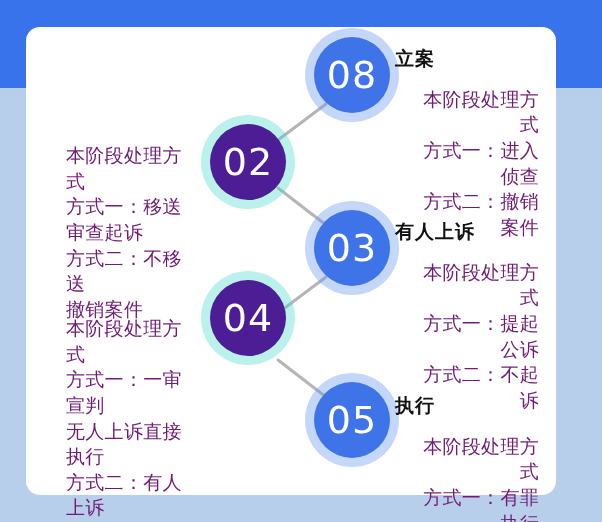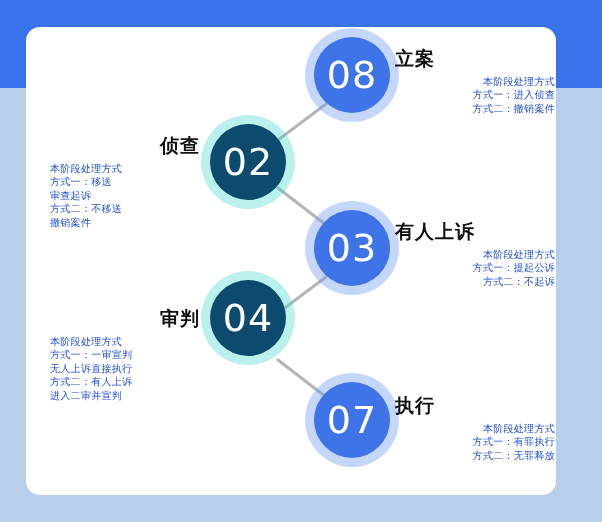--- a/index.html
+++ b/index.html
@@ -65,45 +65,45 @@
     color: #ffffff;
     font-size: 38px;
     font-weight: 400;
     letter-spacing: 1px;
     line-height: 1;
     font-family: "DejaVu Sans", sans-serif;
   }
   .node.blue  { background: rgba(110,154,240,0.40); }
   .node.blue .core  { background: #3f73e8; }
   .node.teal  { background: rgba(60,216,200,0.35); }
-  .node.teal .core  { background: #0c4a6e; }
+  .node.teal .core  { background: #4c1d95; }
 
   .n01 { left: 305px; top: 28px; }
   .n02 { left: 201px; top: 115px; }
   .n03 { left: 305px; top: 201px; }
   .n04 { left: 201px; top: 271px; }
   .n05 { left: 305px; top: 373px; }
 
   
   .block {
     position: absolute;
   }
   .block h3 {
     margin: 8px 0 4px 0;
     font-size: 19px;
     font-weight: bold;
     color: #111111;
     letter-spacing: 1px;
     line-height: 1.2;
   }
   .block p {
-    margin: 0;
-    font-size: 10px;
+    margin: 16px;
+    font-size: 19px;
     line-height: 1.35;
-    color: #1d4ed8;
+    color: #701a75;
     white-space: pre-line;
     letter-spacing: 0.3px;
   }
   .right { text-align: right; }
 
   
   .b01 { left: 395px; top: 40px;  width: 160px; }
   .b03 { left: 395px; top: 213px; width: 160px; }
   .b05 { left: 395px; top: 387px; width: 160px; }
   .b01 h3, .b03 h3, .b05 h3 { text-align: left; }
@@ -136,48 +136,46 @@
   <div class="node teal n02">
     <div class="core">02</div>
   </div>
   <div class="node blue n03">
     <div class="core">03</div>
   </div>
   <div class="node teal n04">
     <div class="core">04</div>
   </div>
   <div class="node blue n05">
-    <div class="core">07</div>
+    <div class="core">05</div>
   </div>
 
   <div class="block b01 right">
     <h3>立案</h3>
     <p>本阶段处理方式
 方式一：进入侦查
 方式二：撤销案件</p>
   </div>
 
   <div class="block b02">
-    <h3>侦查</h3>
     <p>本阶段处理方式
 方式一：移送
 审查起诉
 方式二：不移送
 撤销案件</p>
   </div>
 
   <div class="block b03 right">
     <h3>有人上诉</h3>
     <p>本阶段处理方式
 方式一：提起公诉
 方式二：不起诉</p>
   </div>
 
   <div class="block b04">
-    <h3>审判</h3>
     <p>本阶段处理方式
 方式一：一审宣判
 无人上诉直接执行
 方式二：有人上诉
 进入二审并宣判</p>
   </div>
 
   <div class="block b05 right">
     <h3>执行</h3>
     <p>本阶段处理方式

